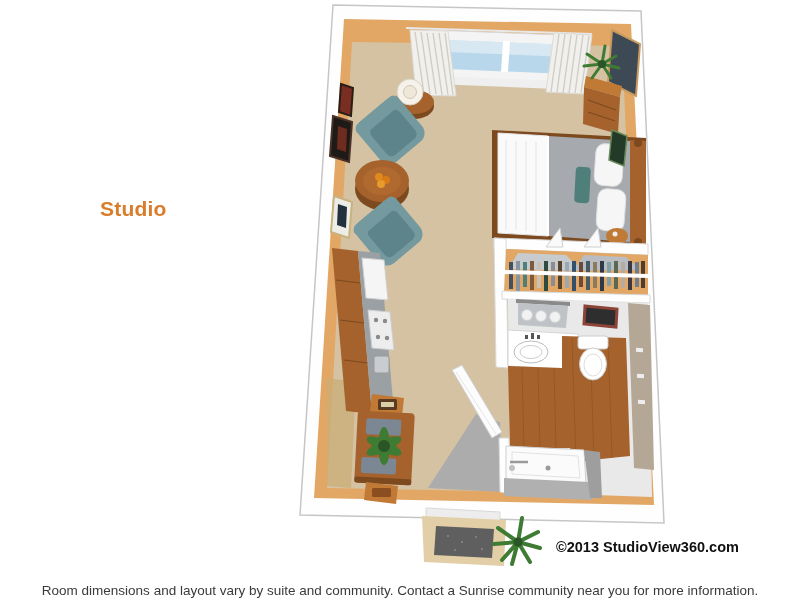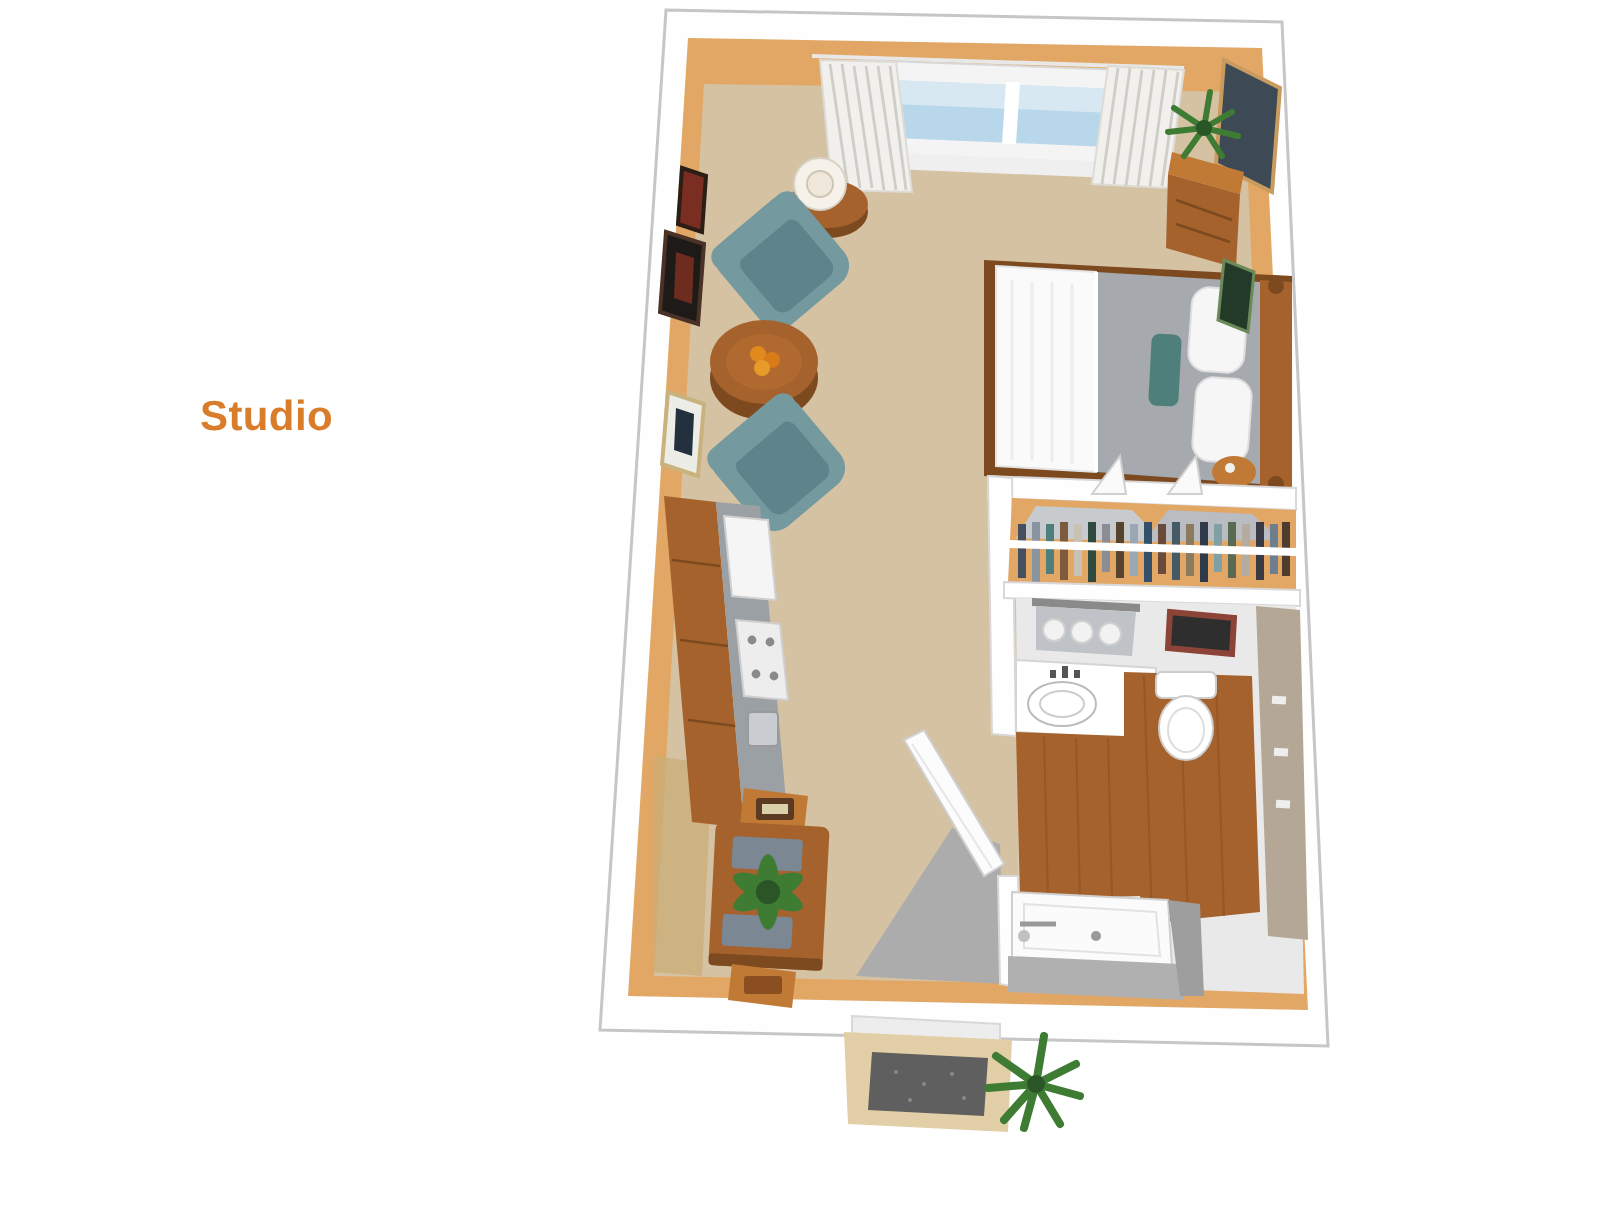--- a/index.html
+++ b/index.html
@@ -274,14 +274,16 @@
         <circle cx="455" cy="550" r="1" fill="#8A8A8A"></circle>
       <circle cx="482" cy="549" r="1" fill="#8A8A8A"></circle>
       <g>
         <path class="s-plant" stroke-width="4" stroke-linecap="round" fill="none" d="M518,542 l-20,-14 M518,542 l-24,2 M518,542 l-16,18 M518,542 l4,-24 M518,542 l20,-10 M518,542 l22,6 M518,542 l12,20 M518,542 l-6,22"></path>
         <circle cx="518" cy="542" r="4.5" class="c-plant-dark"></circle>
       </g>
     </g>
 
   </svg>
 
+  <div class="copyright">©2013 StudioView360.com</div>
+  <div class="footer">Room dimensions and layout vary by suite and community. Contact a Sunrise community near you for more information.</div>
 
 </div>
 
 </body></html>

